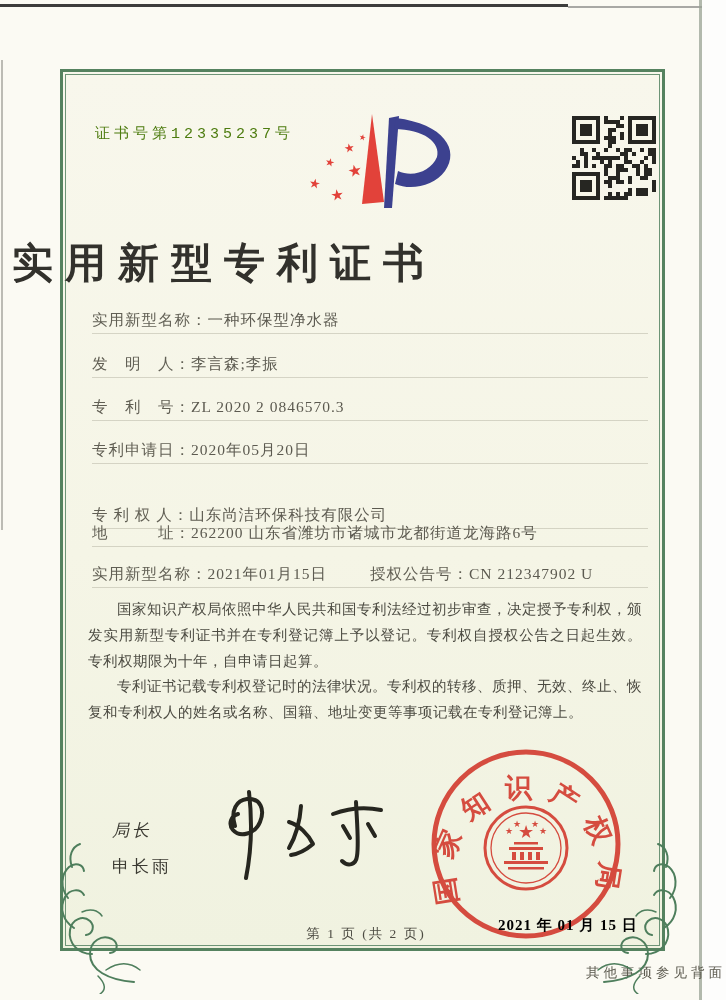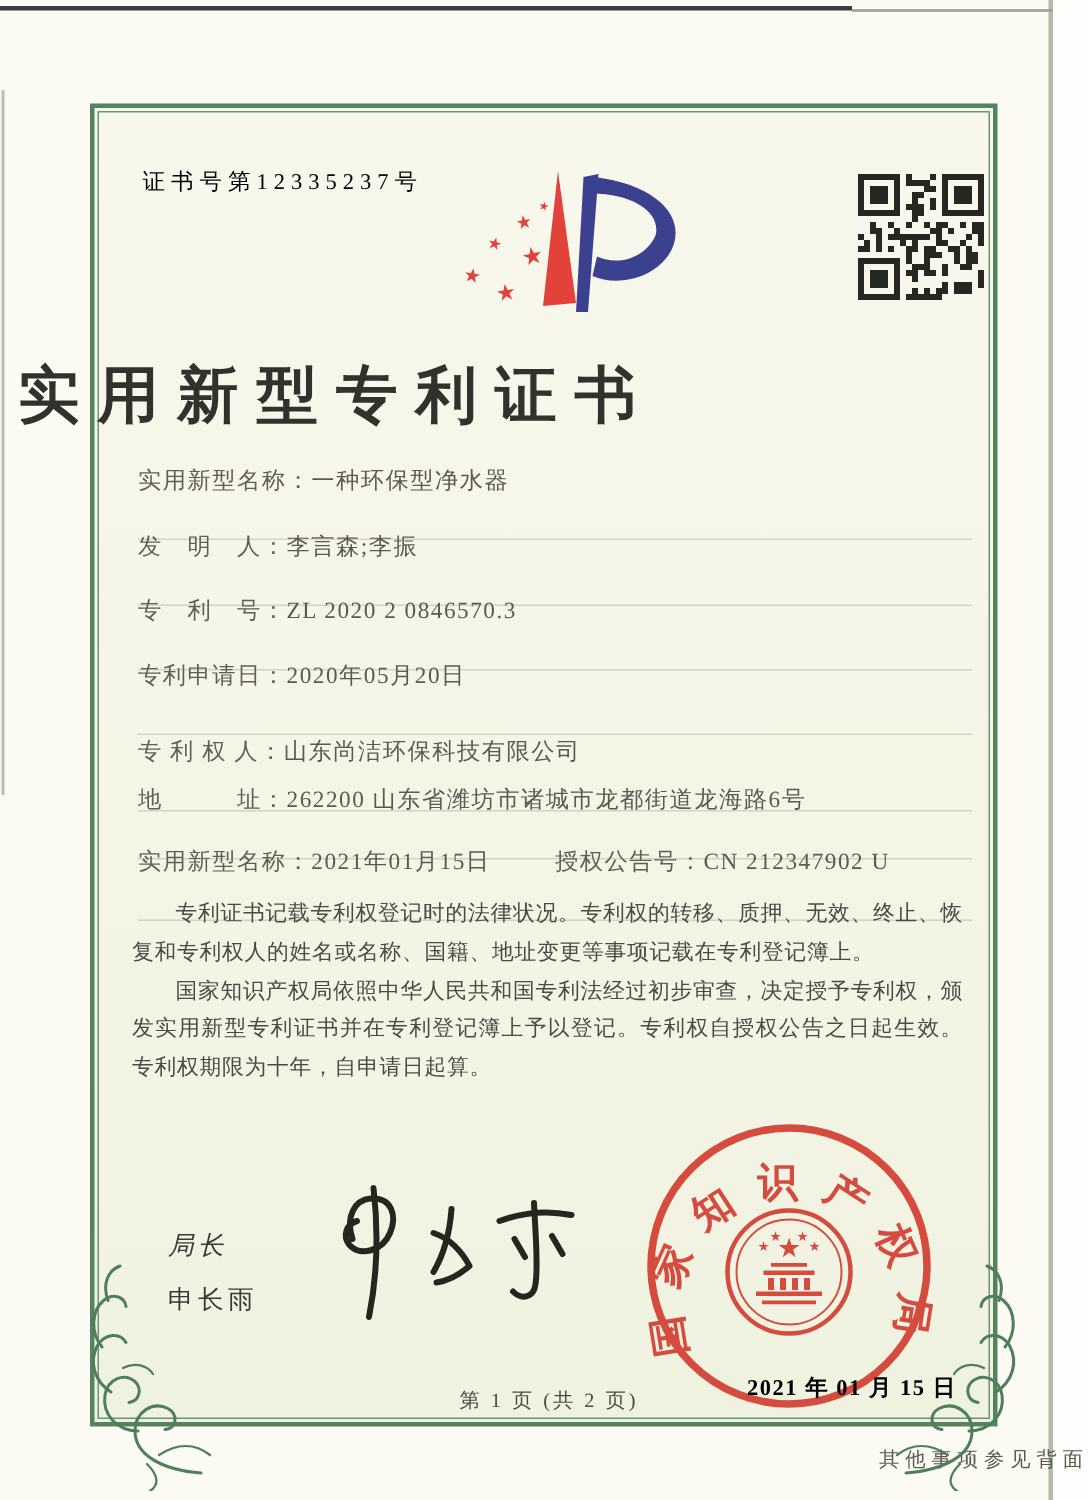--- a/index.html
+++ b/index.html
@@ -10,32 +10,32 @@
   .scan-line-top{position:absolute;top:4px;left:0;width:568px;height:3px;background:#1a1a1a;opacity:.85;}
   .scan-line-top2{position:absolute;top:6px;left:568px;width:158px;height:2px;background:#555;opacity:.5;}
   .scan-left{position:absolute;left:1px;top:60px;width:2px;height:470px;background:#6f6f68;opacity:.45;}
   .page-curl{position:absolute;left:699px;top:0;width:3px;height:1000px;background:#9aa396;opacity:.75;}
   .right-white{position:absolute;left:702px;top:0;right:0;height:100%;background:#fdfdfc;}
   
   .frame{position:absolute;left:60px;top:69px;right:61px;bottom:49px;
          border:3px solid #55825f;background:linear-gradient(180deg,#f8f7ec 0%,#f5f5e6 55%,#f0f2e0 100%);}
   .frame-inner{position:absolute;inset:2px;border:1px solid #6d9476;}
   
-  .cert-no{position:absolute;left:95px;top:112px;font-size:15px;letter-spacing:4px;color:#000000;}
+  .cert-no{position:absolute;left:95px;top:124px;font-size:15px;letter-spacing:4px;color:#4d7c0f;font-family:Liberation Mono, monospace;}
   .logo{position:absolute;left:292px;top:108px;}
   .qr{position:absolute;left:572px;top:116px;width:84px;height:84px;}
   .title{position:absolute;left:0;top:236px;width:100%;text-align:left;
          font-size:41px;font-weight:700;letter-spacing:12px;color:#32312c;text-indent:12px;}
   
   .frow{position:absolute;left:92px;width:556px;font-size:15.5px;color:#615f54;
-        letter-spacing:1px;padding-bottom:28px;border-bottom:1px solid rgba(135,133,115,.30);}
+        letter-spacing:1px;padding-bottom:2px;border-bottom:1px solid rgba(135,133,115,.30);}
   .frow .lbl{white-space:pre;}
   .frow .val{color:#5c5a50;}
   .r1{top:310px}.r2{top:354px}.r3{top:397px}.r4{top:440px}
-  .r5{top:491px}.r6{top:523px}.r7{top:564px}
+  .r5{top:505px}.r6{top:523px}.r7{top:564px}
   .grant-no{position:absolute;left:278px;top:0;}
   
   .body-text{position:absolute;left:88px;top:597px;width:554px;font-size:14.5px;
              line-height:1.78;color:#4c4b42;text-align:justify;letter-spacing:.5px;}
   .body-text p{margin:0;text-indent:2em;}
   
   .director-title{position:absolute;left:112px;top:819px;font-size:17px;letter-spacing:3px;color:#3c3b33;font-style:italic;}
   .director-name{position:absolute;left:112px;top:855px;font-size:17px;letter-spacing:3px;color:#3c3b33;}
   .signature{position:absolute;left:205px;top:786px;z-index:4;}
   .seal{position:absolute;left:426px;top:744px;z-index:3;}
@@ -223,22 +223,22 @@
   </div>
   <div class="frow r6">
     <span class="lbl">地　　　址：</span><span class="val">262200 山东省潍坊市诸城市龙都街道龙海路6号</span>
   </div>
   <div class="frow r7">
     <span><span class="lbl">实用新型名称：</span><span class="val">2021年01月15日</span></span>
     <span class="grant-no"><span class="lbl">授权公告号：</span><span class="val">CN 212347902 U</span></span>
   </div>
 
   <div class="body-text">
+    <p>国家知识产权局依照中华人民共和国专利法经过初步审查，决定授予专利权，颁发实用新型专利证书并在专利登记簿上予以登记。专利权自授权公告之日起生效。专利权期限为十年，自申请日起算。</p>
     <p>专利证书记载专利权登记时的法律状况。专利权的转移、质押、无效、终止、恢复和专利权人的姓名或名称、国籍、地址变更等事项记载在专利登记簿上。</p>
-    <p>国家知识产权局依照中华人民共和国专利法经过初步审查，决定授予专利权，颁发实用新型专利证书并在专利登记簿上予以登记。专利权自授权公告之日起生效。专利权期限为十年，自申请日起算。</p>
   </div>
 
   <div class="director-title">局长</div>
   <div class="director-name">申长雨</div>
 
   <svg class="signature" width="195" height="98" viewBox="0 0 195 98">
     <g fill="none" stroke="#26261f" stroke-width="4" stroke-linecap="round" stroke-linejoin="round">
       <path d="M30,40 C25,24 32,14 42,13 C56,12 60,24 55,36 C50,48 35,52 28,44 C23,38 26,30 33,28"></path>
       <path d="M44,6 C47,32 47,62 41,92"></path>
       <path d="M96,20 C95,34 91,50 84,62"></path>

